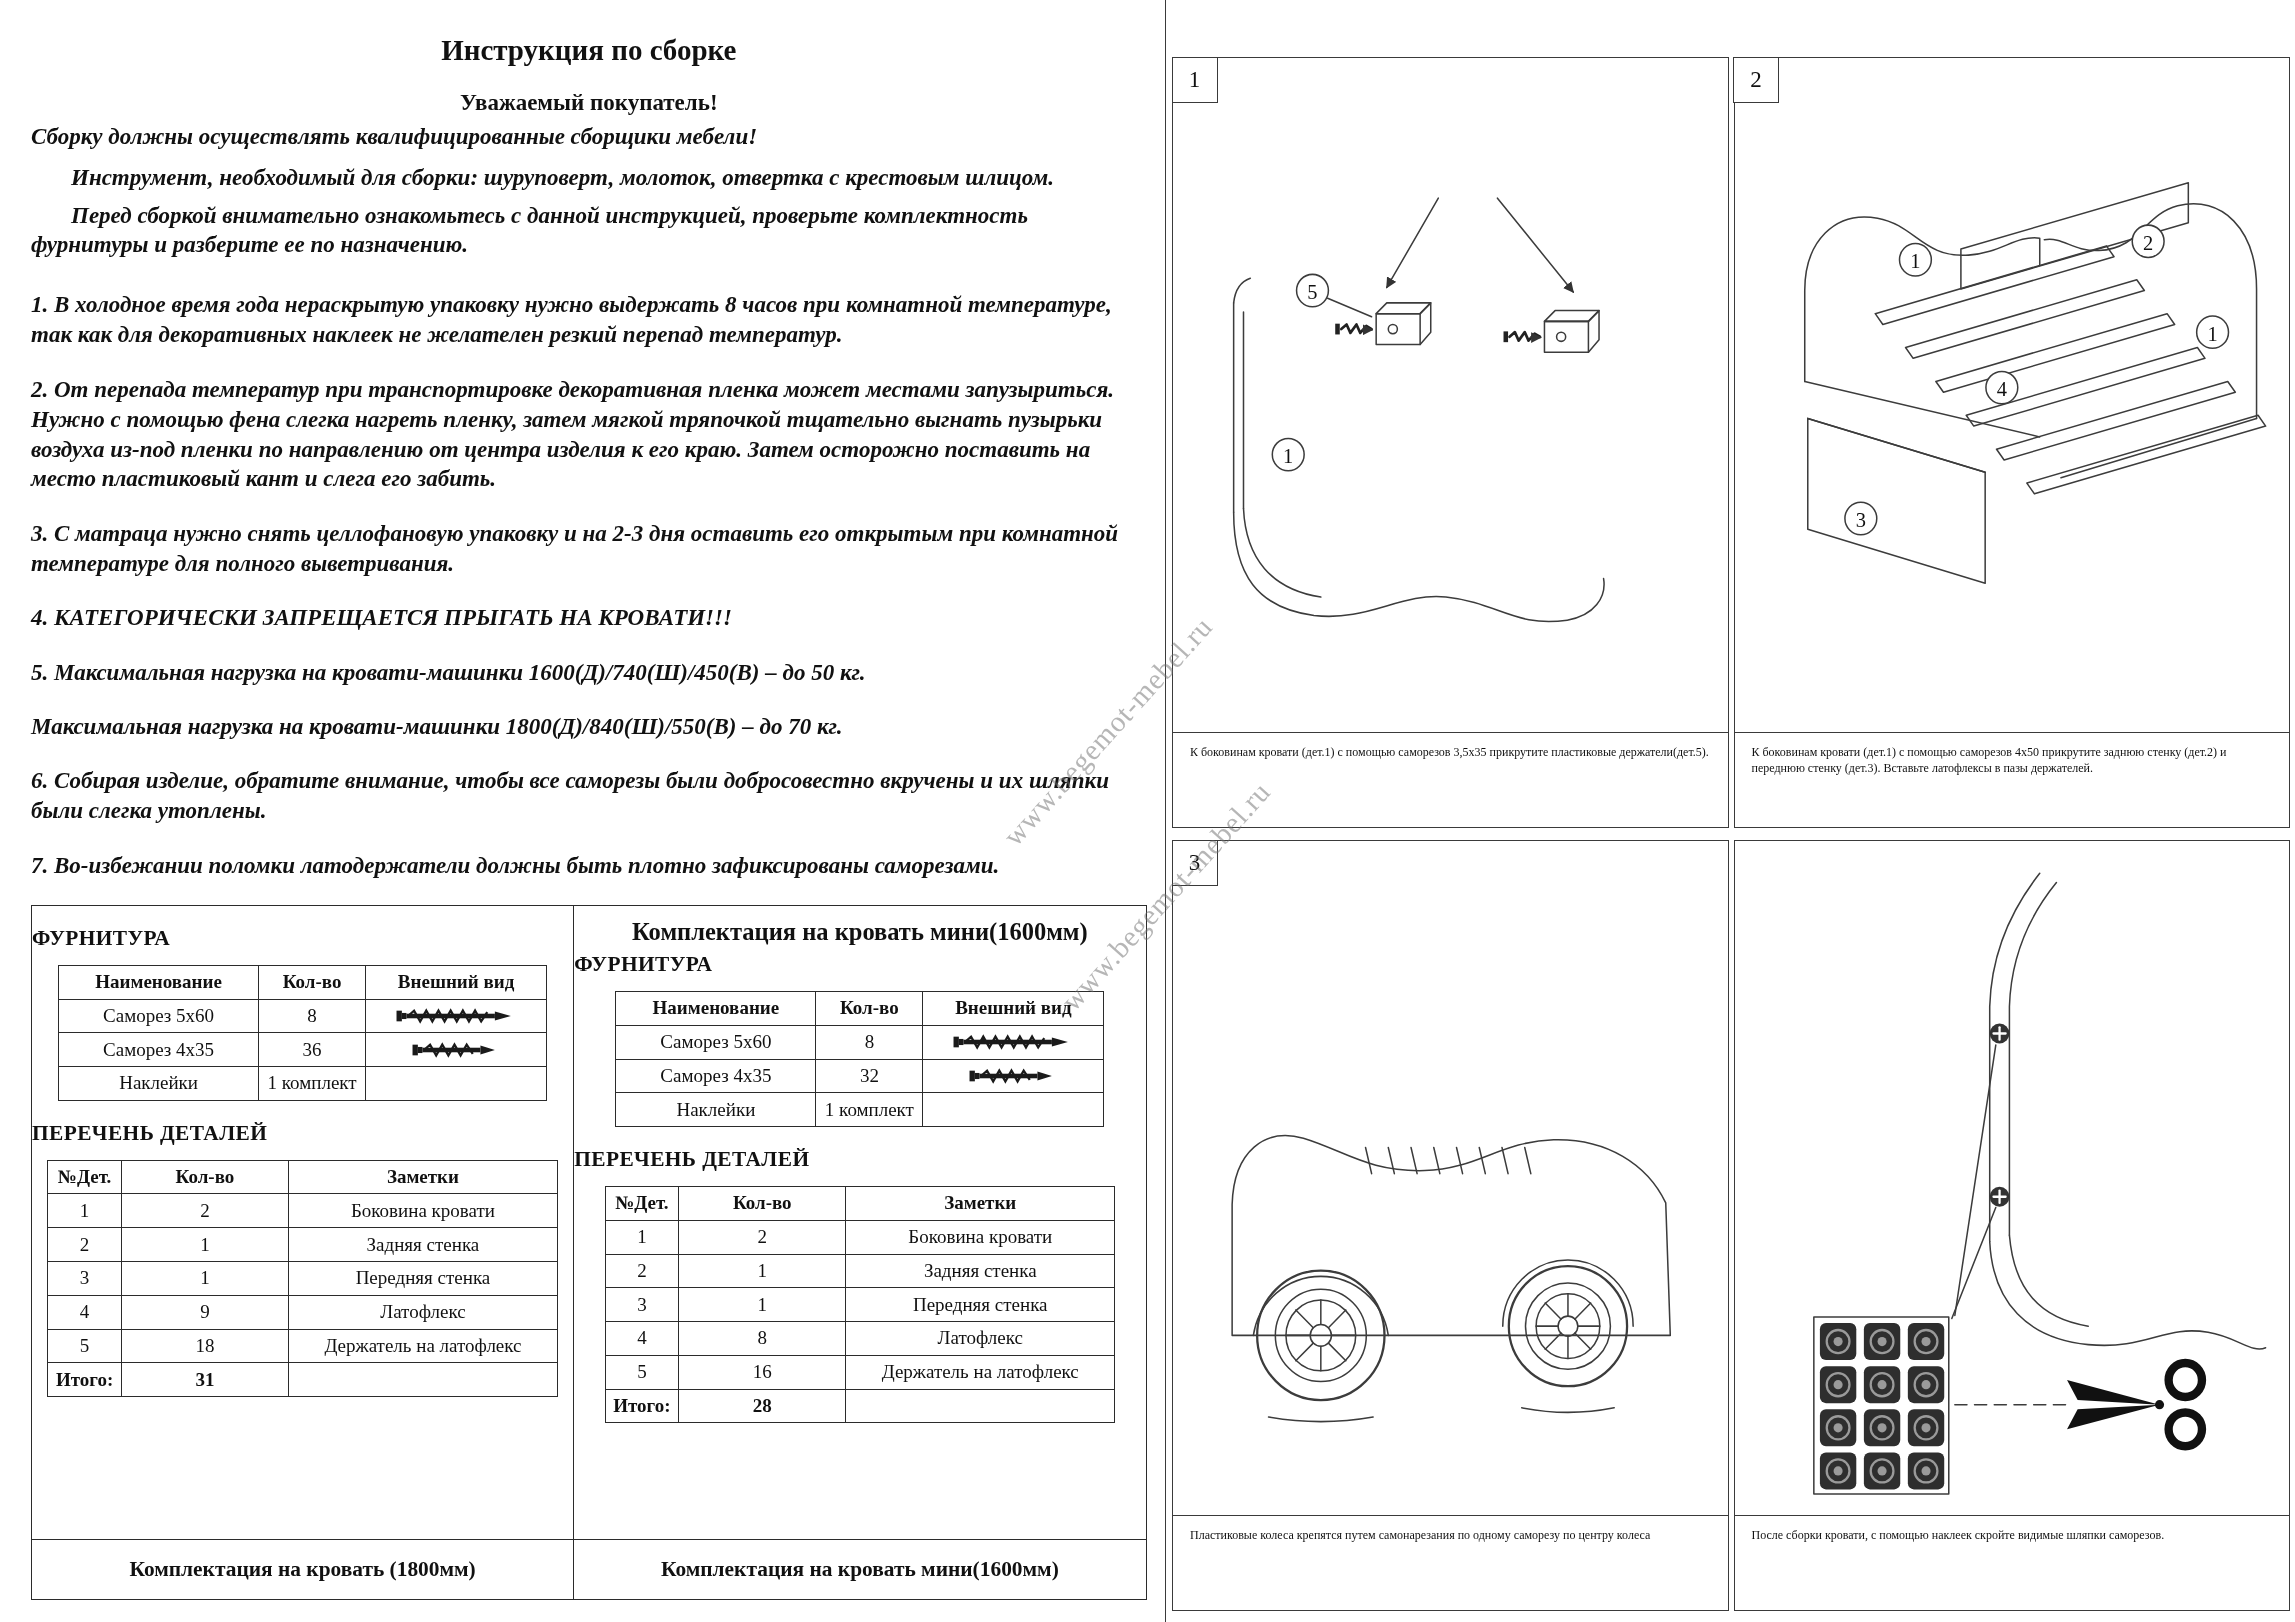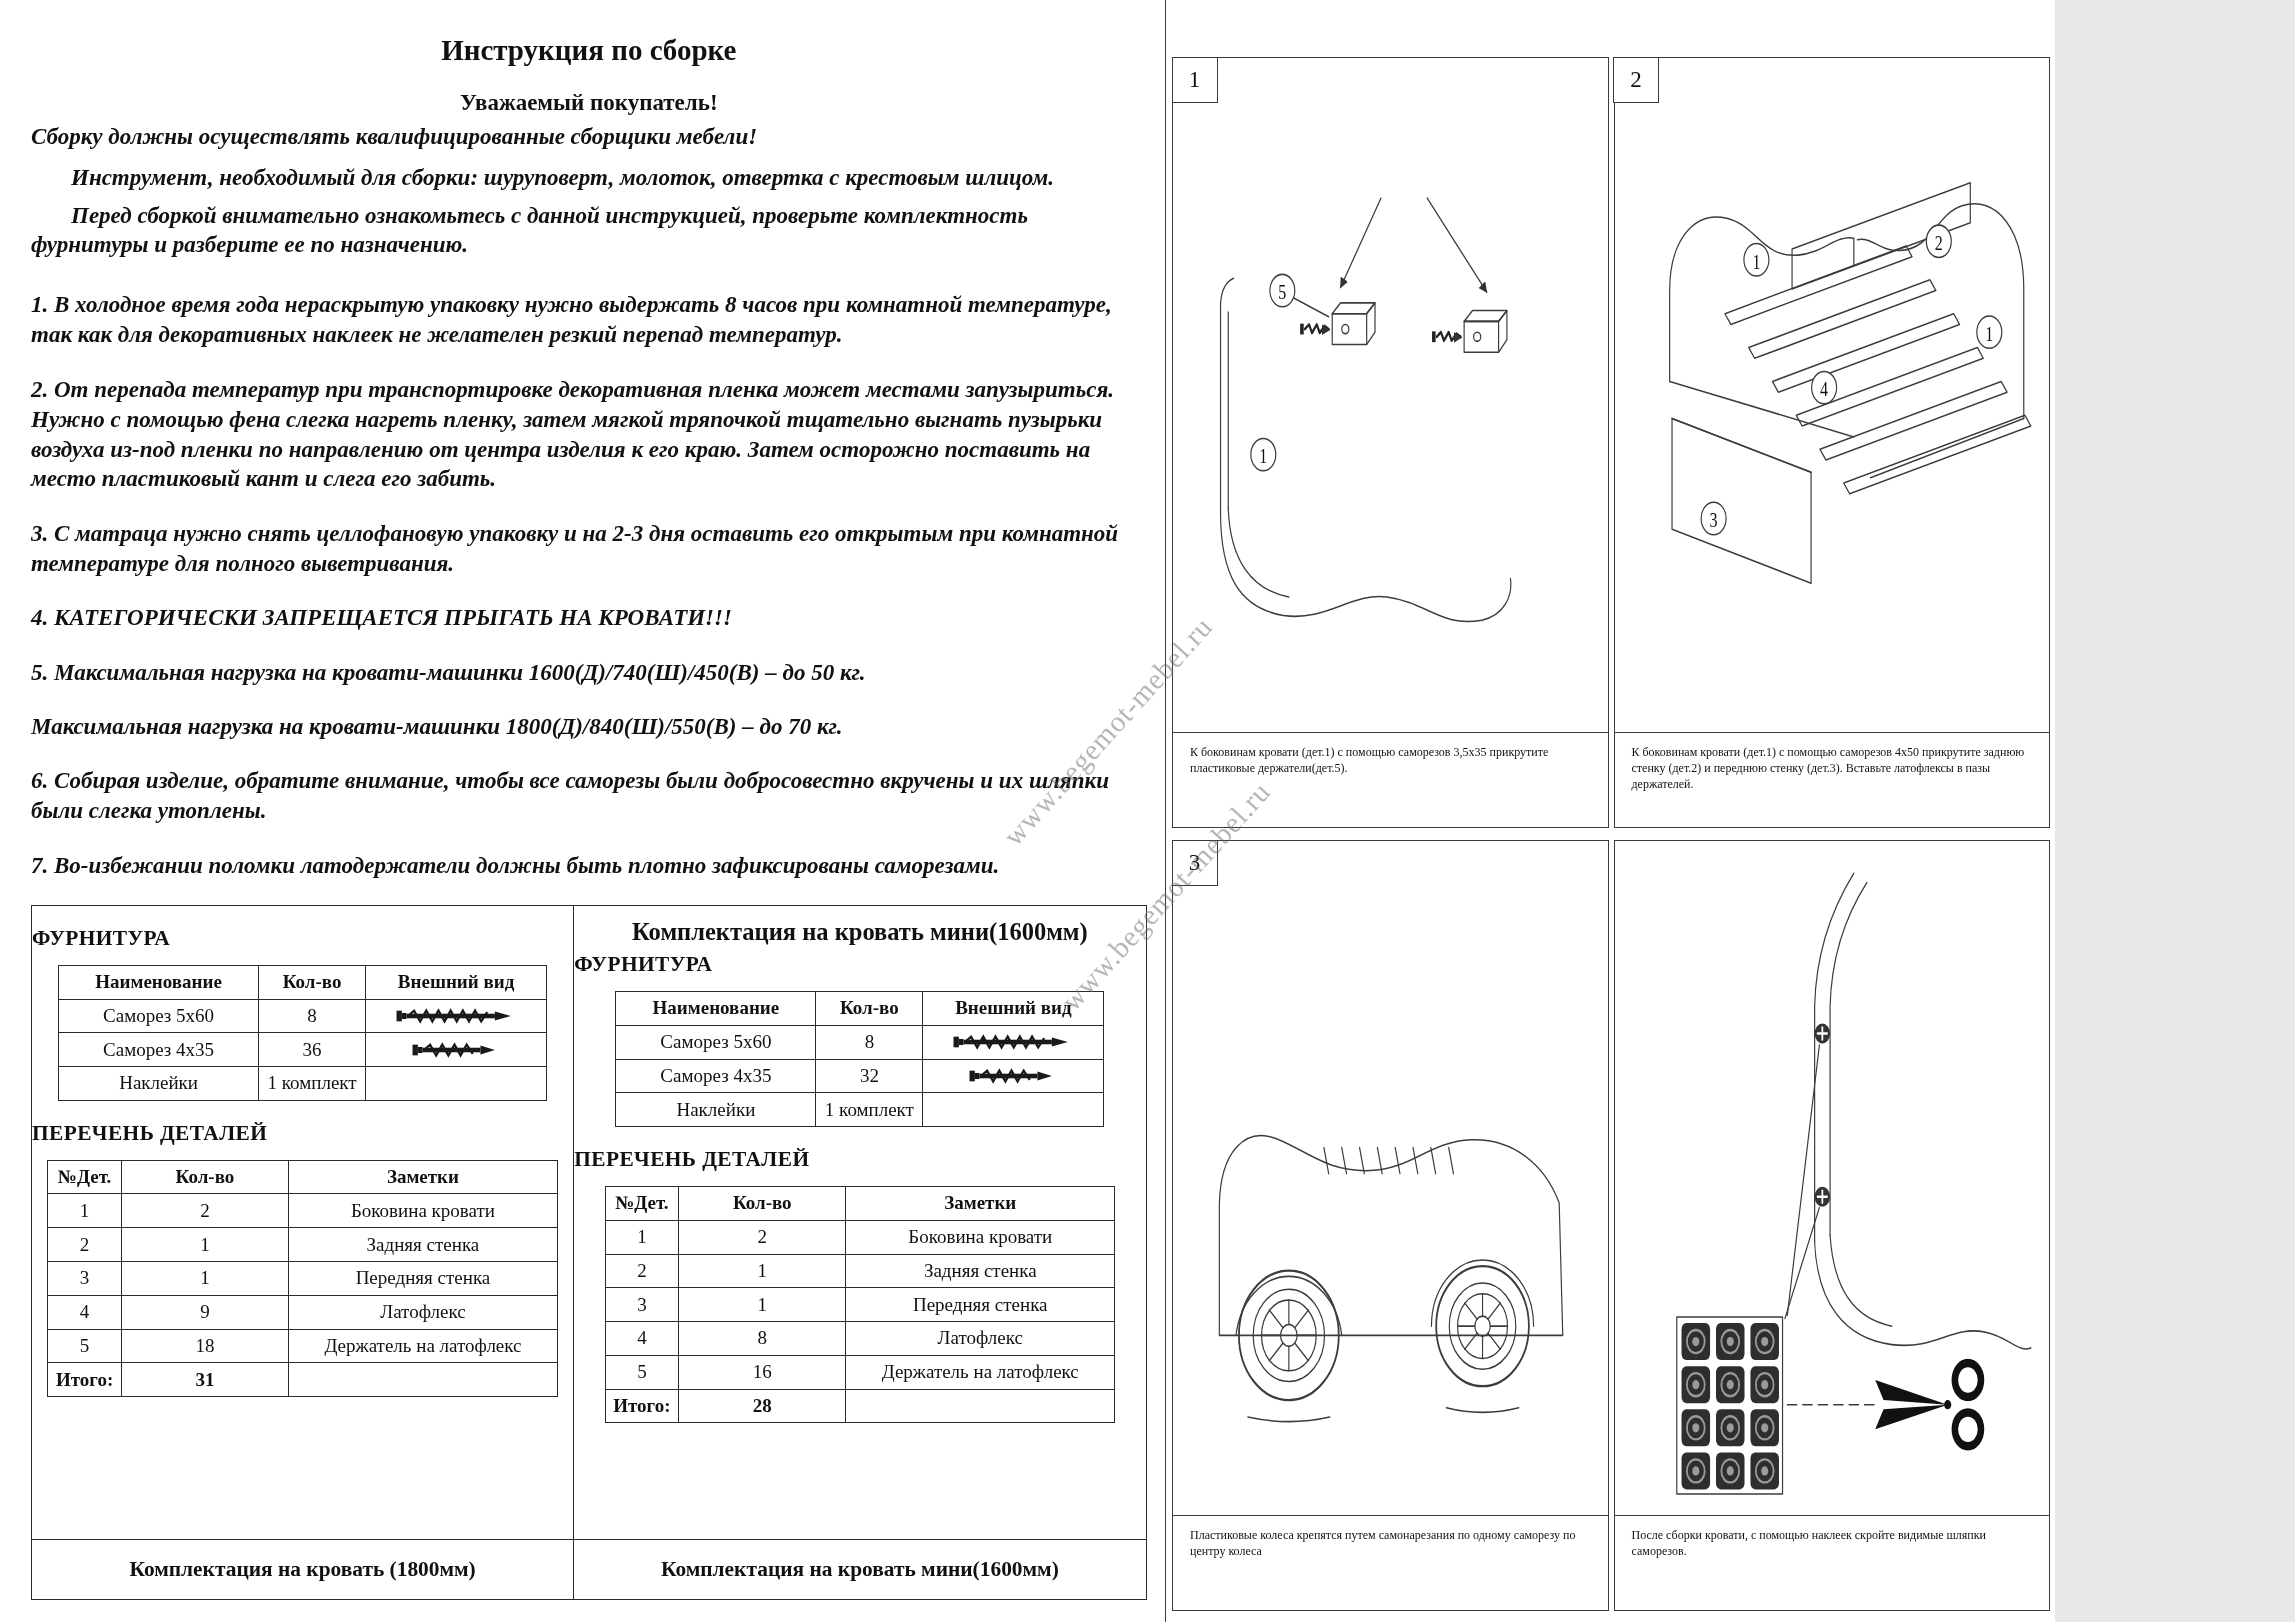--- a/index.html
+++ b/index.html
@@ -1,18 +1,18 @@
 <!DOCTYPE html>
 <html style="font-size:12.2px"><head>
 <meta charset="utf-8">
 <style>
   * { box-sizing: border-box; margin: 0; padding: 0; }
   html,body { background:#e8e8e8; }
   body { font-family: "Liberation Serif", serif; color:#111; }
-  .sheet { position:relative; width:2055px; height:1623px; background:#fff; overflow:hidden; }
+  .sheet { position:relative; width:2295px; height:1623px; background:#fff; overflow:hidden; }
 
   
   .left-col { position:absolute; left:0; top:0; width:1165px; height:1623px; padding:23px 18.4px 13.8px 31px; }
   .v-divider { position:absolute; left:1165px; top:0; height:1623px; width:0; border-left:1.5px solid #3a3a3a; }
 
   .title { text-align:center; font-size:29px; font-weight:bold; margin:10.7px 0 23px; }
   .greeting { text-align:center; font-size:23px; font-weight:bold; margin-bottom:8px; }
   .lead { font-size:23px; font-weight:bold; font-style:italic; margin-bottom:13.8px; }
   .para { font-size:23px; font-weight:bold; font-style:italic; line-height:1.28; text-indent:40px; margin-bottom:7.7px; }
   .items { margin-top:31px; }

